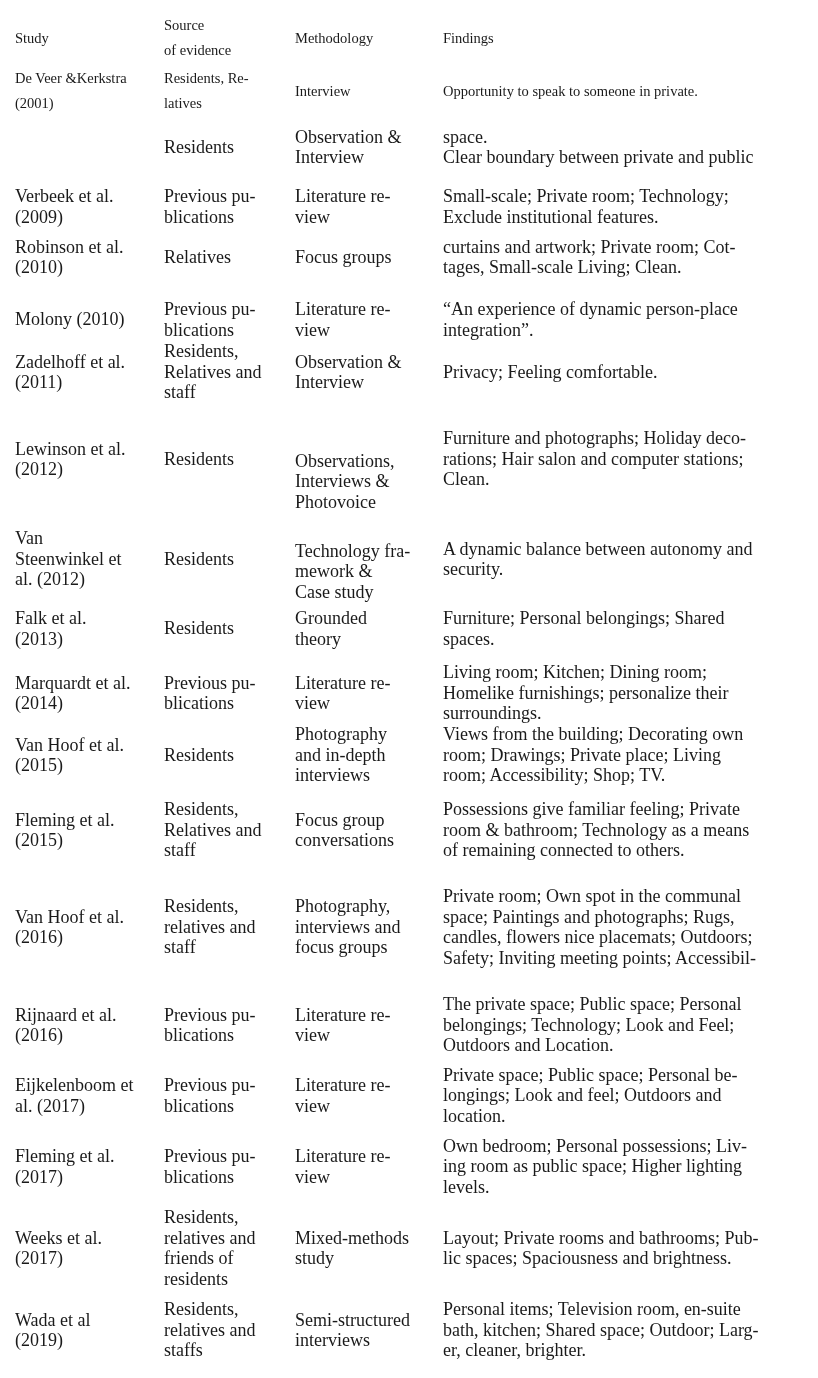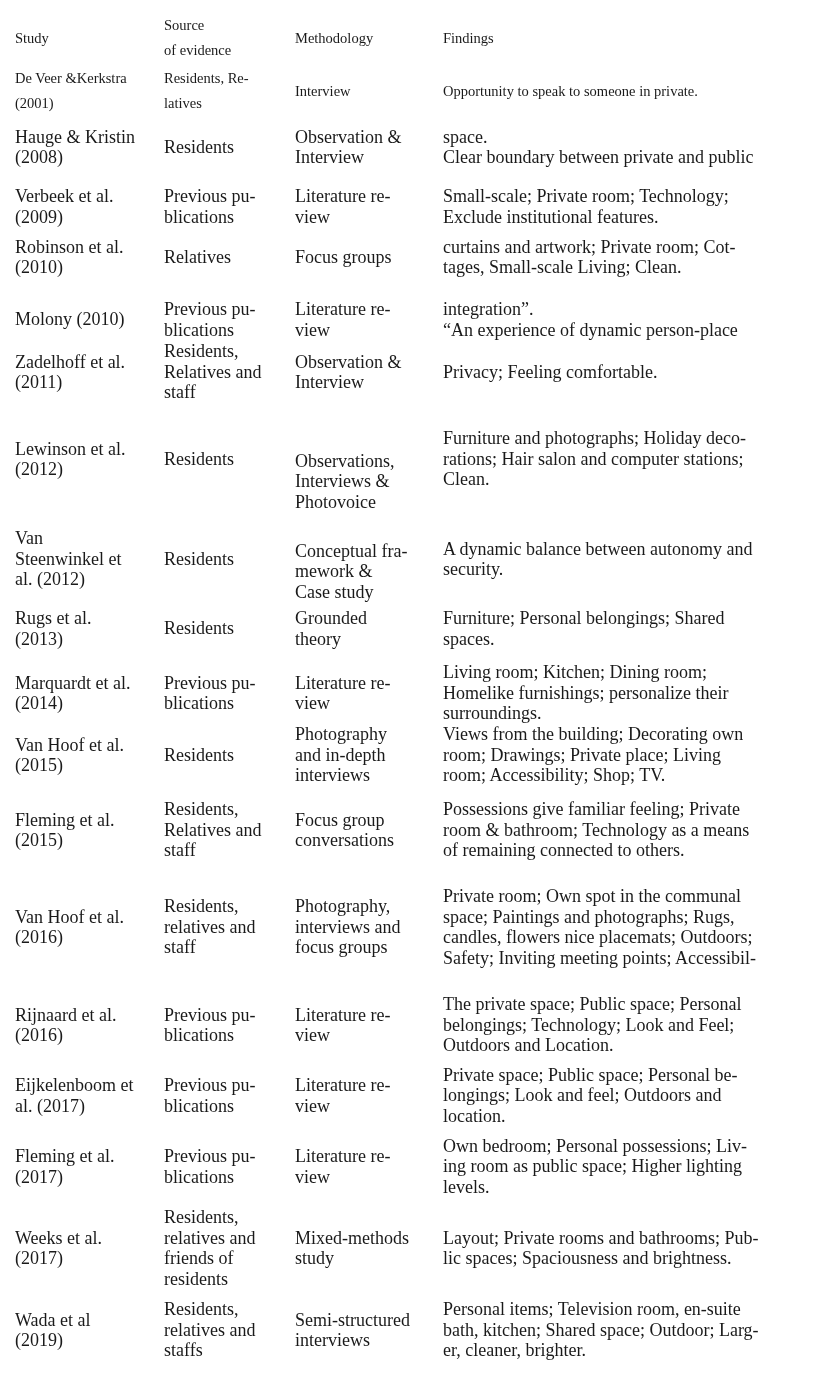--- a/index.html
+++ b/index.html
@@ -44,24 +44,20 @@
         <span class="line">latives</span>
       </div>
       <div class="cell c2">
         <span class="line">Interview</span>
       </div>
       <div class="cell c3">
         <span class="line">Opportunity to speak to someone in private.</span>
       </div>
     </div>
     <div class="row" style="top: 124px; height: 46px;">
-      <div class="cell c0">
-        <span class="line">Hauge &amp; Kristin</span>
-        <span class="line">(2008)</span>
-      </div>
       <div class="cell c1">
         <span class="line">Residents</span>
       </div>
       <div class="cell c2">
         <span class="line">Observation &amp;</span>
         <span class="line">Interview</span>
       </div>
       <div class="cell c3">
         <span class="line">space.</span>
         <span class="line">Clear boundary between private and public</span>
@@ -107,22 +103,22 @@
       </div>
       <div class="cell c1">
         <span class="line">Previous pu-</span>
         <span class="line">blications</span>
       </div>
       <div class="cell c2">
         <span class="line">Literature re-</span>
         <span class="line">view</span>
       </div>
       <div class="cell c3">
+        <span class="line">“An experience of dynamic person-place</span>
         <span class="line">integration”.</span>
-        <span class="line">“An experience of dynamic person-place</span>
       </div>
     </div>
     <div class="row" style="top: 344px; height: 56px;">
       <div class="cell c0">
         <span class="line">Zadelhoff et al.</span>
         <span class="line">(2011)</span>
       </div>
       <div class="cell c1">
         <span class="line">Residents,</span>
         <span class="line">Relatives and</span>
@@ -158,32 +154,32 @@
     <div class="row" style="top: 516px; height: 86px;">
       <div class="cell c0">
         <span class="line">Van</span>
         <span class="line">Steenwinkel et</span>
         <span class="line">al. (2012)</span>
       </div>
       <div class="cell c1">
         <span class="line">Residents</span>
       </div>
       <div class="cell c2 spread">
-        <span class="line">Conceptual fra-</span>
+        <span class="line">Technology fra-</span>
         <span class="line">mework &amp;</span>
         <span class="line">Case study</span>
       </div>
       <div class="cell c3">
         <span class="line">A dynamic balance between autonomy and</span>
         <span class="line">security.</span>
       </div>
     </div>
     <div class="row" style="top: 605px; height: 47px;">
       <div class="cell c0">
-        <span class="line">Rugs et al.</span>
+        <span class="line">Falk et al.</span>
         <span class="line">(2013)</span>
       </div>
       <div class="cell c1">
         <span class="line">Residents</span>
       </div>
       <div class="cell c2">
         <span class="line">Grounded</span>
         <span class="line">theory</span>
       </div>
       <div class="cell c3">

